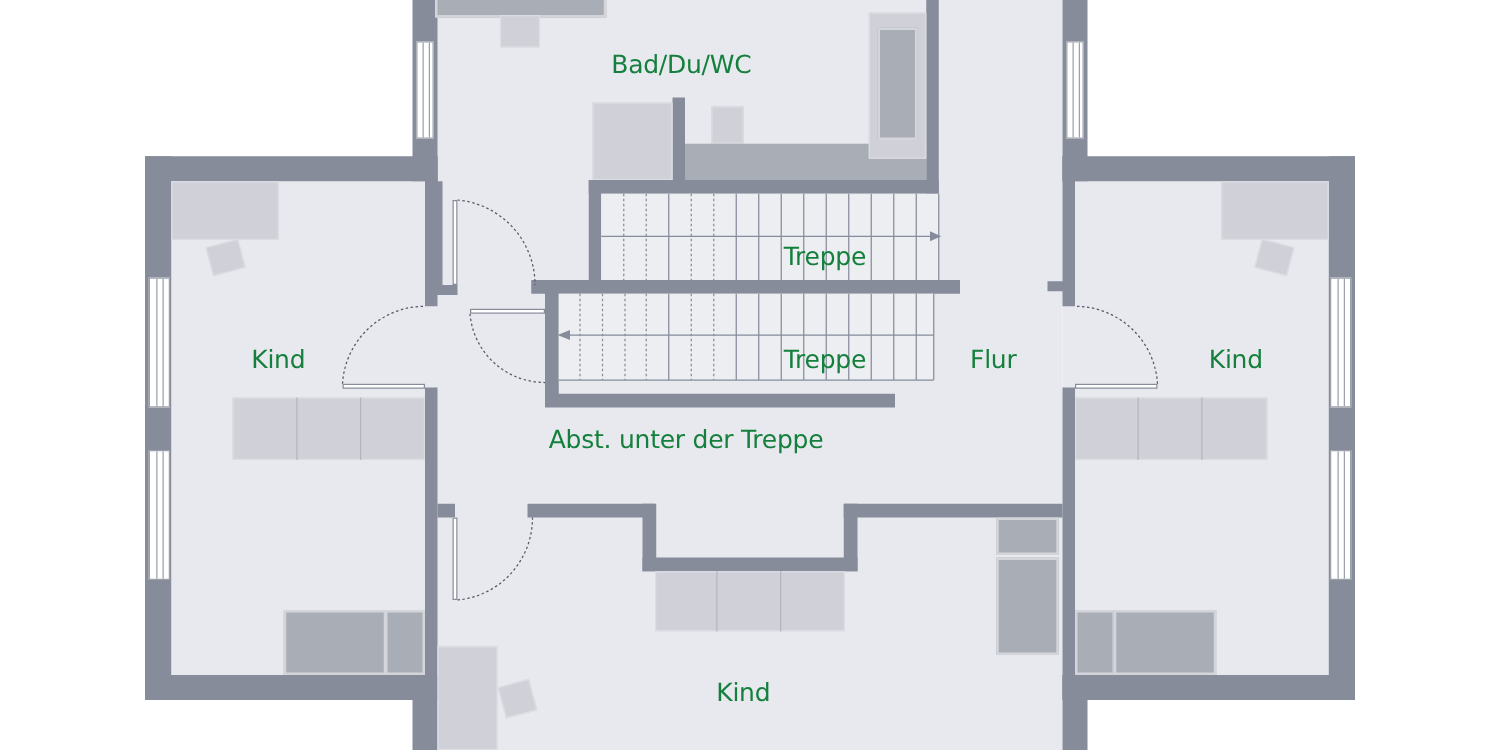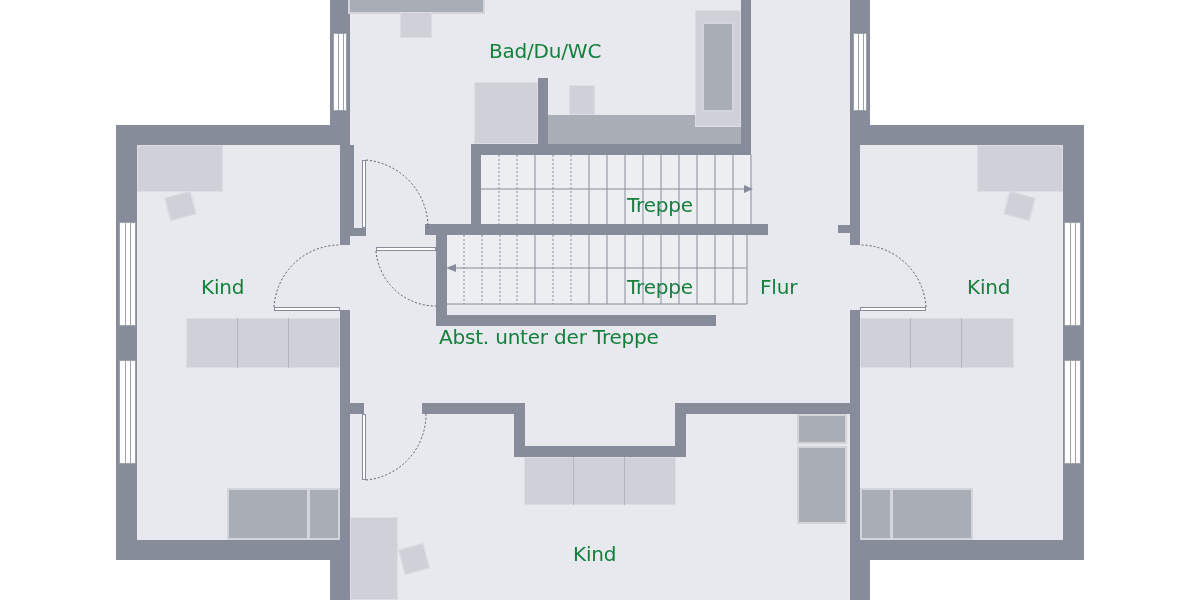--- a/index.html
+++ b/index.html
@@ -172,19 +172,19 @@
       <path d="M 376 251 A 60 60 0 0 0 436 306"></path>
       <path d="M 274 307 A 66 66 0 0 1 340 245"></path>
       <path d="M 926 307 A 66 66 0 0 0 860 245"></path>
       <path d="M 366 480 A 66 66 0 0 0 426 414"></path>
     </g>
   </svg>
 
   <div class="label" style="left:489px;top:39px;">Bad/Du/WC</div>
   <div class="label" style="left:627px;top:193px;">Treppe</div>
   <div class="label" style="left:627px;top:275px;">Treppe</div>
-  <div class="label" style="left:760px;top:275px;">Flur</div>
-  <div class="label" style="left:439px;top:325px;text-align:right;">Abst. unter der Treppe</div>
+  <div class="label" style="left:776px;top:275px;">Flur</div>
+  <div class="label" style="left:439px;top:339px;text-align:right;">Abst. unter der Treppe</div>
   <div class="label" style="left:201px;top:275px;">Kind</div>
   <div class="label" style="left:967px;top:275px;">Kind</div>
   <div class="label" style="left:573px;top:542px;">Kind</div>
 
 </div>
 
 </body></html>

